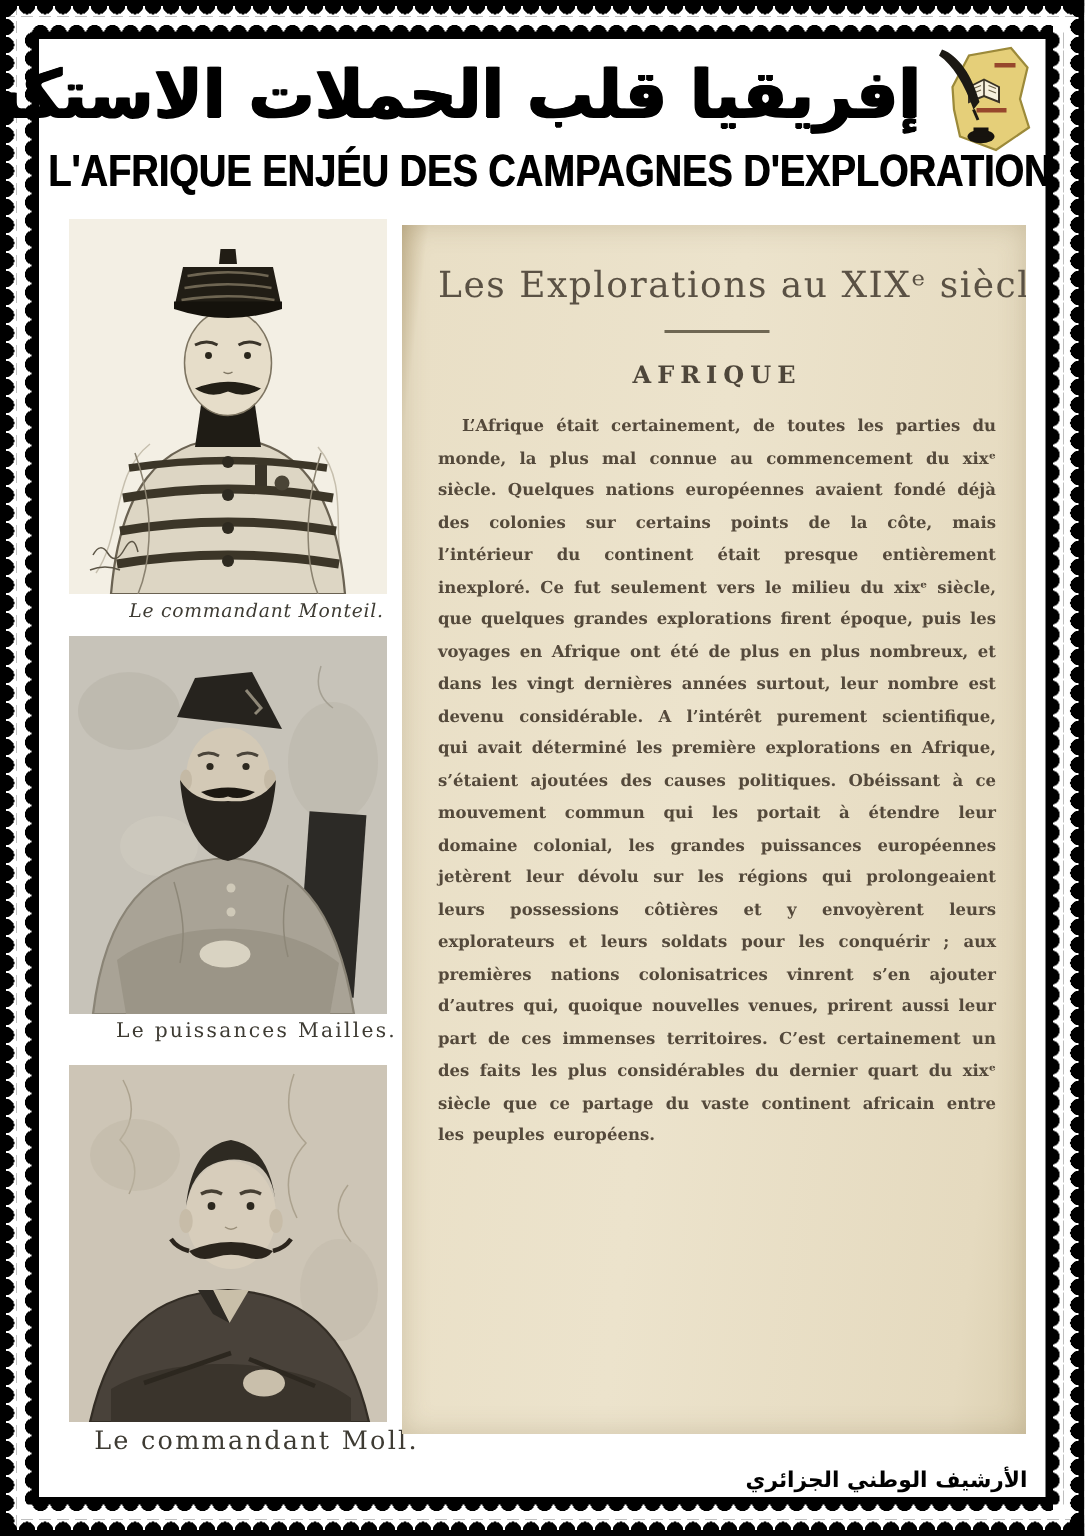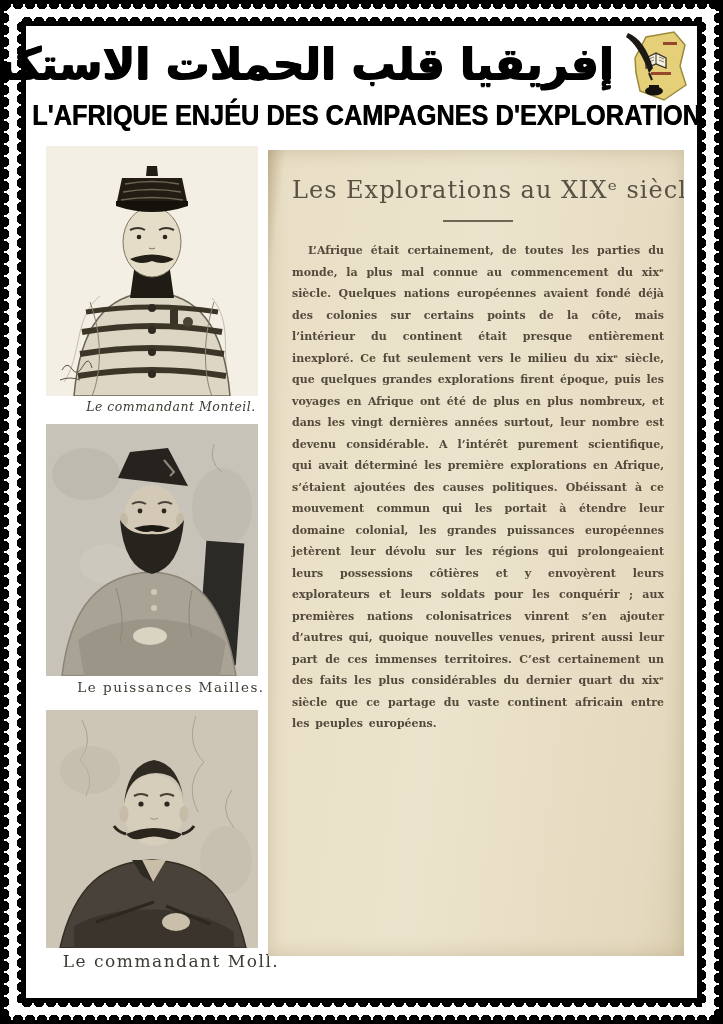--- a/index.html
+++ b/index.html
@@ -206,20 +206,22 @@
       <path d="M104 108 Q108 111 112 108" stroke="#9a8f7a" fill="none"></path>
       <path d="M80 124 Q108 112 136 124 Q130 132 118 128 Q108 125 98 128 Q86 132 80 124 Z" fill="#2b251d"></path>
       <path d="M80 124 Q72 122 68 116 M136 124 Q144 122 148 116" stroke="#2b251d" stroke-width="3" fill="none"></path>
     </svg>
     <figcaption class="cap cap-roman" style="font-size:17px">Le commandant Moll.</figcaption>
   </figure>
 
   <div class="bookpage">
     <div class="bp-title">Les Explorations au XIXᵉ siècle</div>
     <hr class="bp-rule">
+    <div class="bp-heading">AFRIQUE</div>
     <div class="bp-body">
       <p>L’Afrique était certainement, de toutes les parties du monde, la plus mal connue au commencement du xixᵉ siècle. Quelques nations européennes avaient fondé déjà des colonies sur certains points de la côte, mais l’intérieur du continent était presque entièrement inexploré. Ce fut seulement vers le milieu du xixᵉ siècle, que quelques grandes explorations firent époque, puis les voyages en Afrique ont été de plus en plus nombreux, et dans les vingt dernières années surtout, leur nombre est devenu considérable. A l’intérêt purement scientifique, qui avait déterminé les première explorations en Afrique, s’étaient ajoutées des causes politiques. Obéissant à ce mouvement commun qui les portait à étendre leur domaine colonial, les grandes puissances européennes jetèrent leur dévolu sur les régions qui prolongeaient leurs possessions côtières et y envoyèrent leurs explorateurs et leurs soldats pour les conquérir ; aux premières nations colonisatrices vinrent s’en ajouter d’autres qui, quoique nouvelles venues, prirent aussi leur part de ces immenses territoires. C’est certainement un des faits les plus considérables du dernier quart du xixᵉ siècle que ce partage du vaste continent africain entre les peuples européens.</p>
 
     </div>
   </div>
 
+  <div class="credit" dir="rtl">الأرشيف الوطني الجزائري</div>
 
 </div>
 
 </body></html>

